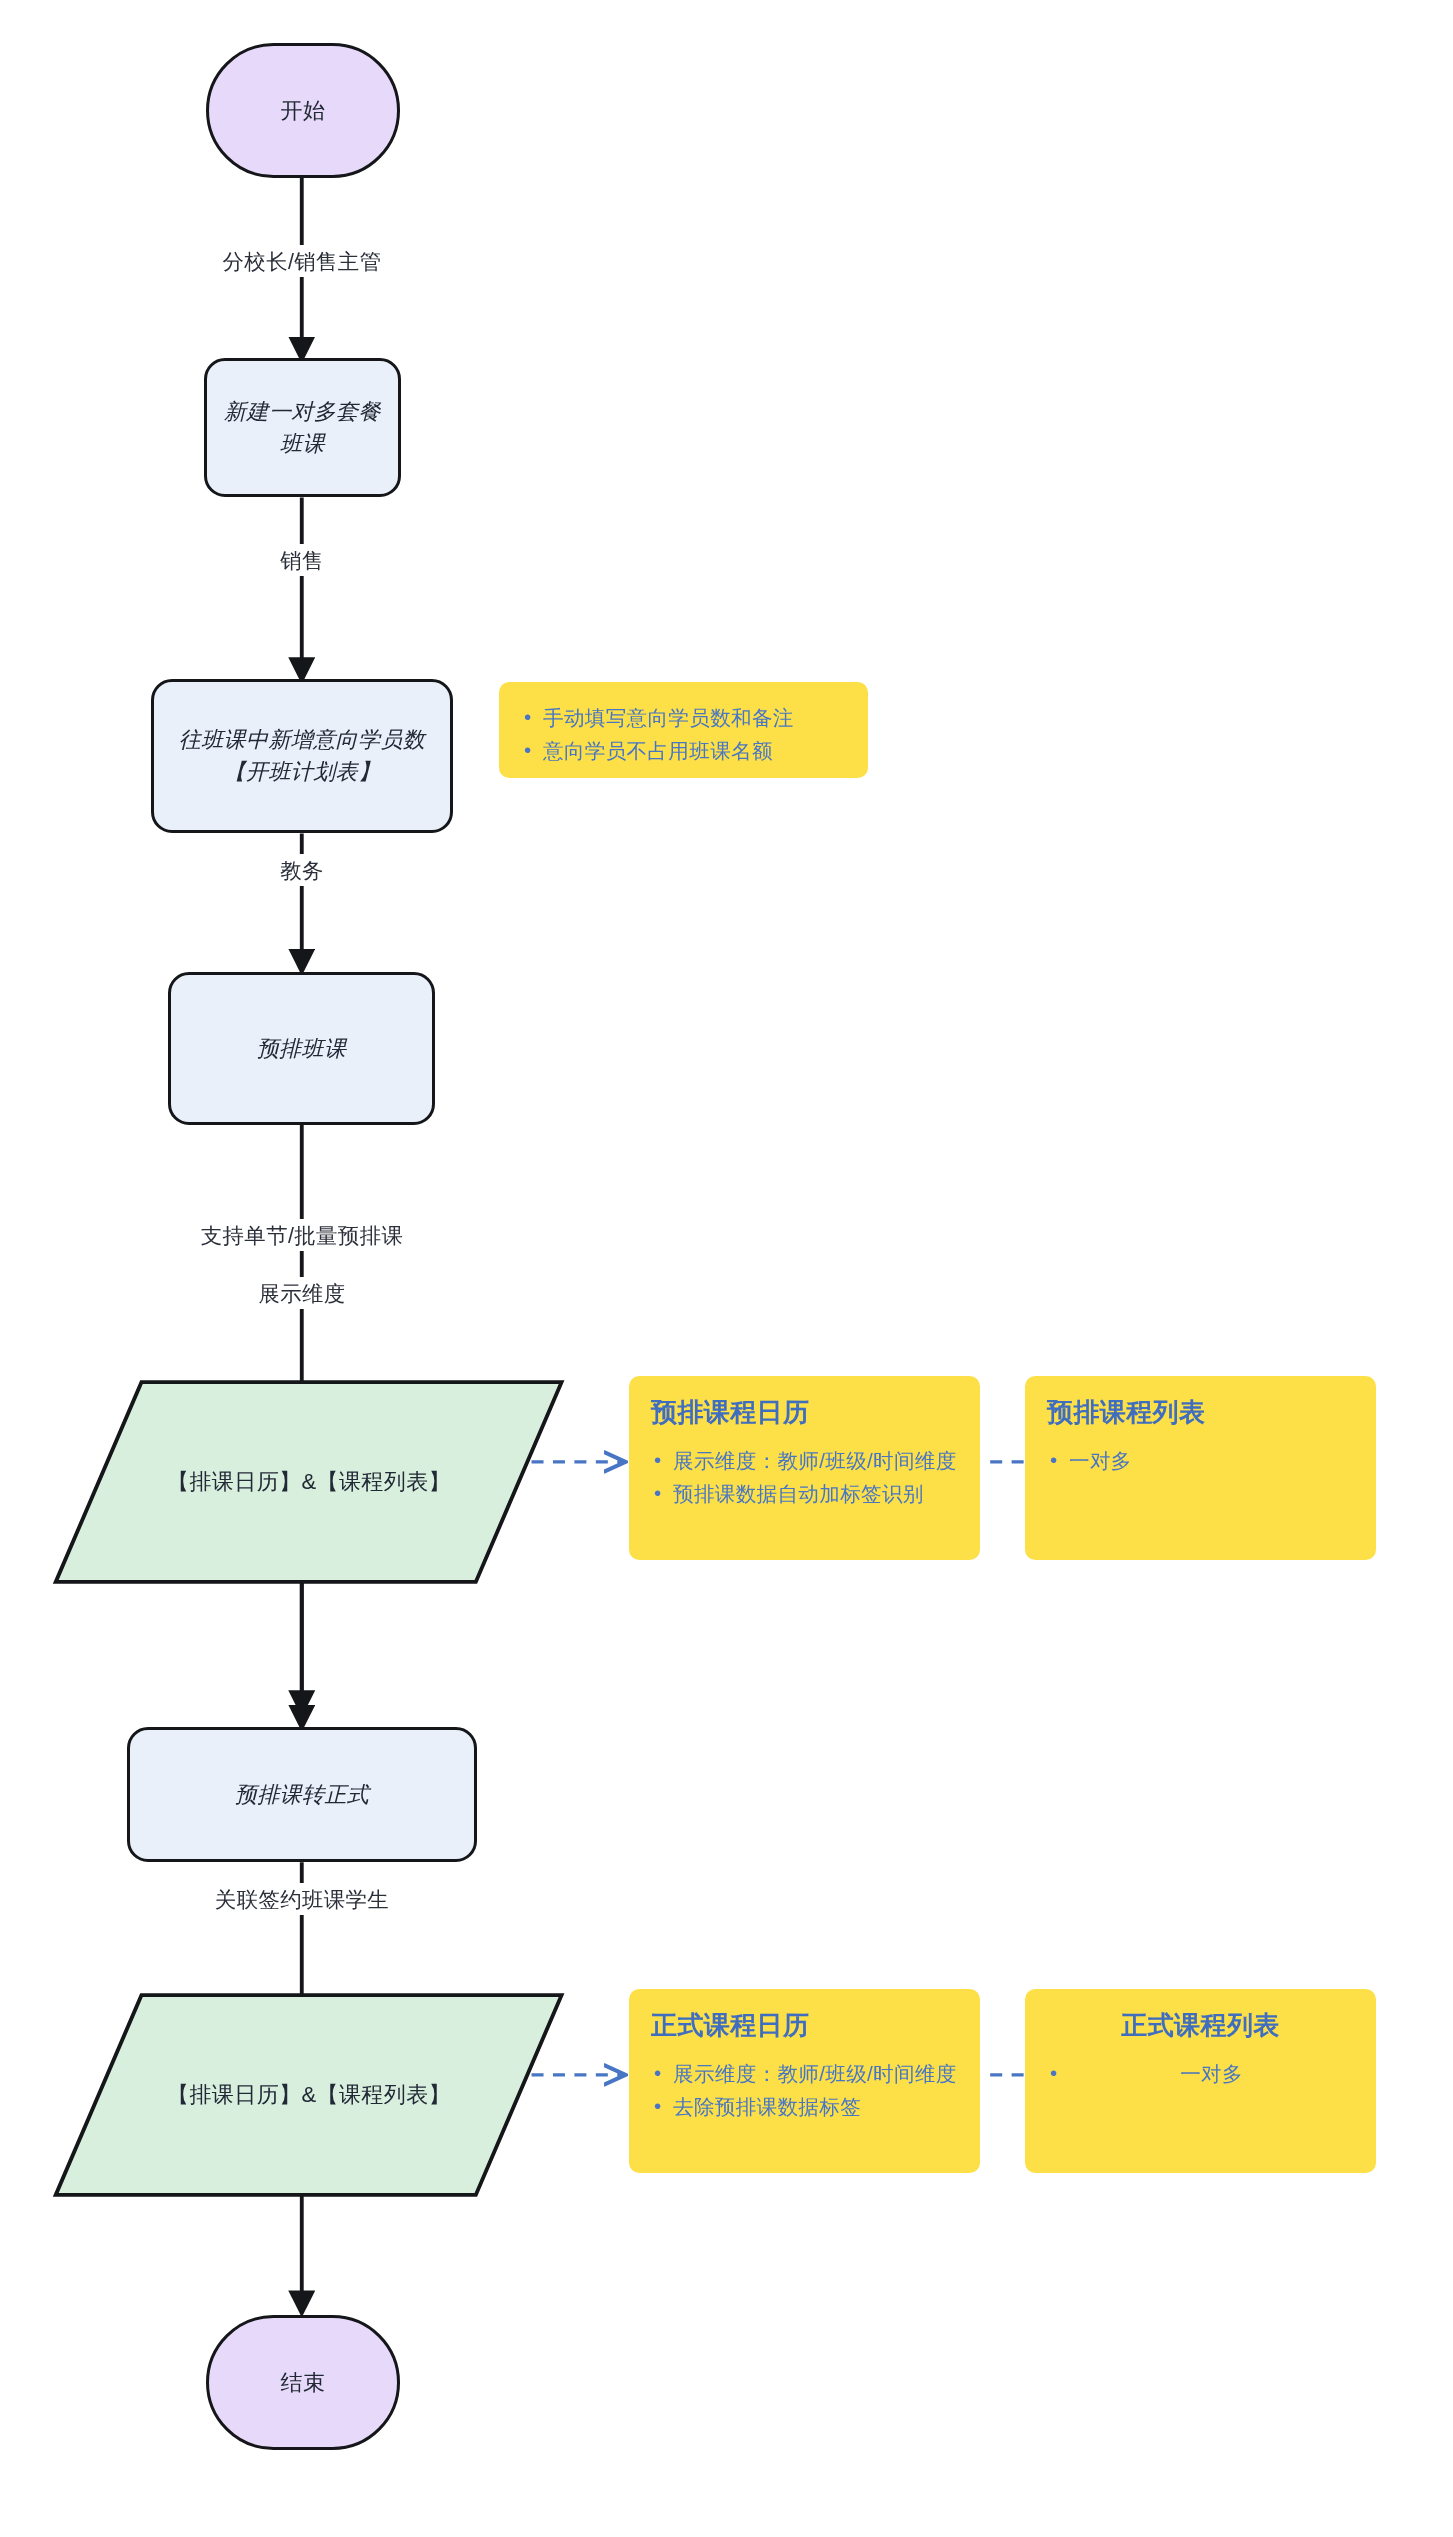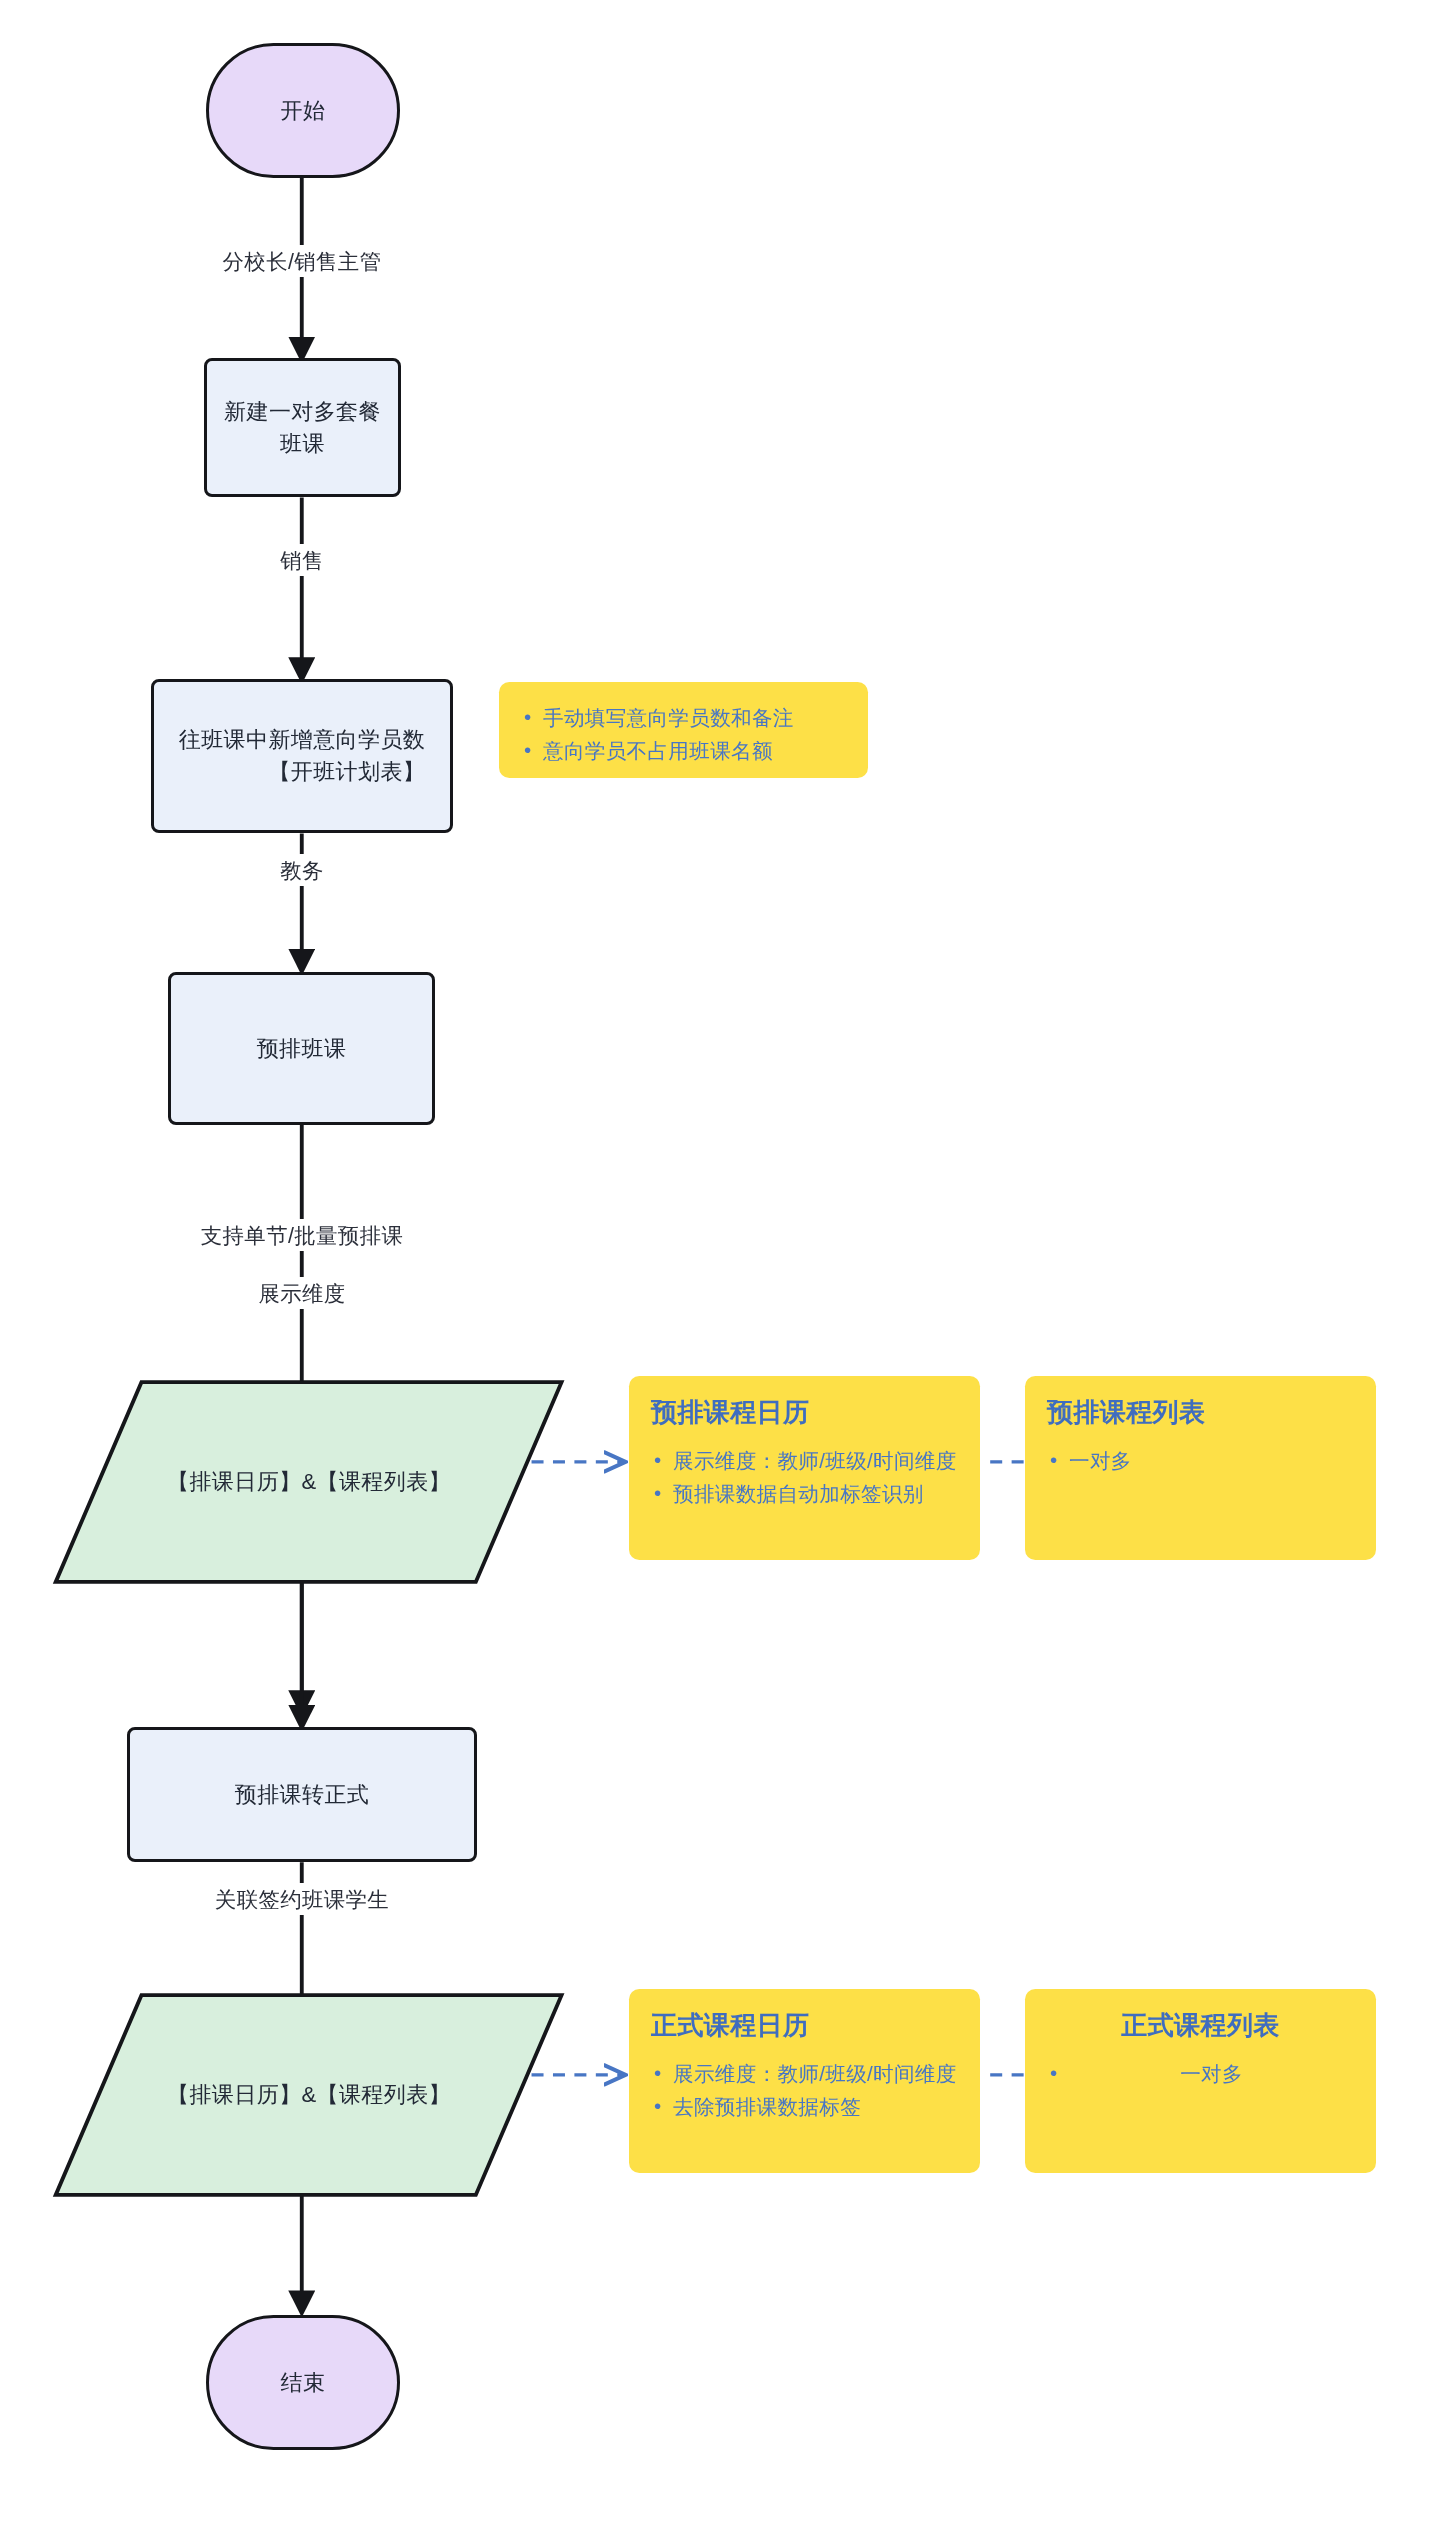--- a/index.html
+++ b/index.html
@@ -40,21 +40,22 @@
     white-space: pre-line;
   }
   .node.terminal {
     background: #e7d9f9;
     border: 3.4px solid #15161a;
     border-radius: 429px;
   }
   .node.process {
     background: #eaf0fa;
     border: 3.4px solid #15161a;
-    border-radius: 8px;
+    border-radius: 21px;
+    font-style: italic;
   }
   .para-wrap {
     position: absolute;
   }
   .para-wrap .para-label {
     position: absolute;
     left: 0; top: 0;
     width: 100%;
     height: 100%;
     display: flex;
@@ -160,21 +161,21 @@
 
   <div class="node terminal" style="left:206px; top:43px; width:194px; height:135px;">
     <span>开始</span>
   </div>
 
   <div class="node process" style="left:204px; top:358px; width:197px; height:139px;">
     <span>新建一对多套餐
 班课</span>
   </div>
 
-  <div class="node process" style="left:151px; top:679px; width:302px; height:154px;text-align:right;">
+  <div class="node process" style="left:151px; top:679px; width:302px; height:154px;">
     <span>往班课中新增意向学员数
 【开班计划表】</span>
   </div>
 
   <div class="node process" style="left:168px; top:972px; width:267px; height:153px;text-align:right;">
     <span>预排班课</span>
   </div>
 
   <div class="para-wrap" style="left:56px; top:1382px; width:506px; height:200px;">
     <span class="para-label">【排课日历】&amp;【课程列表】</span>

